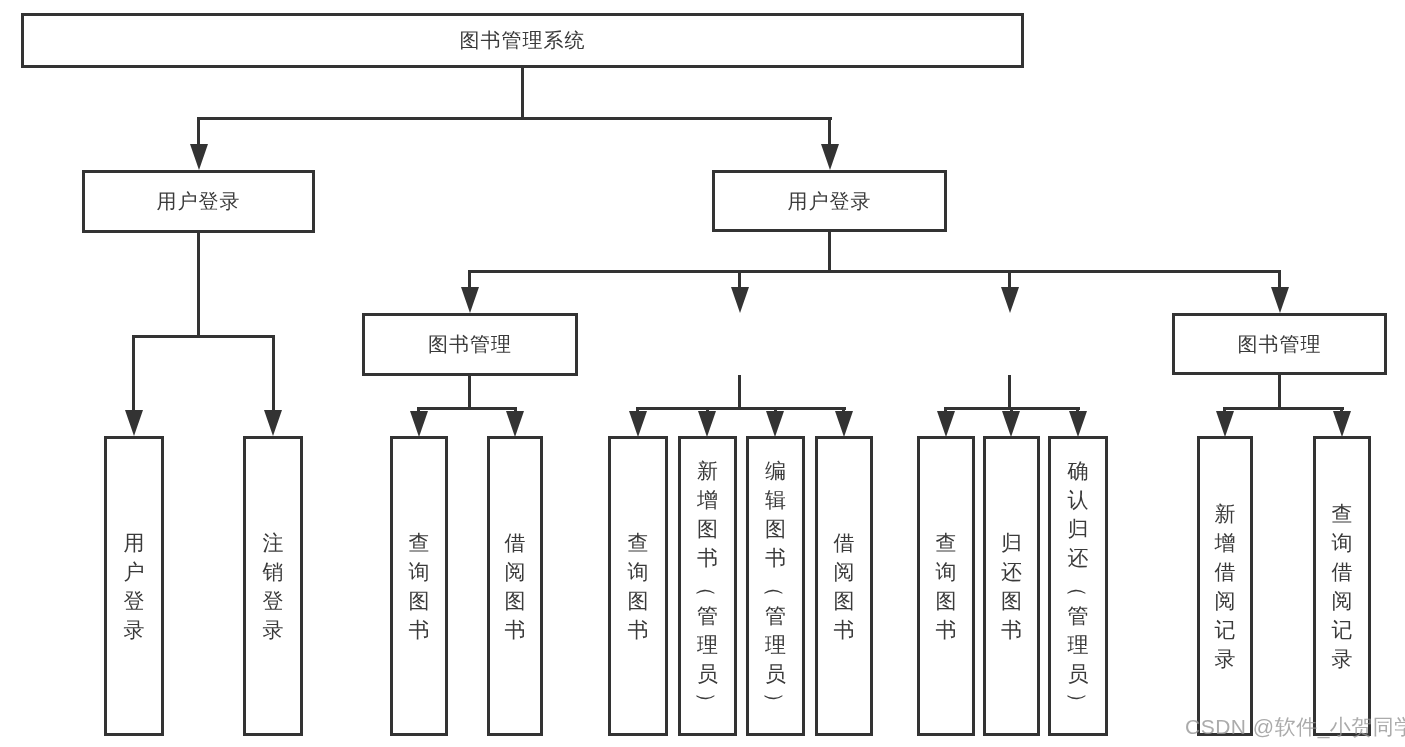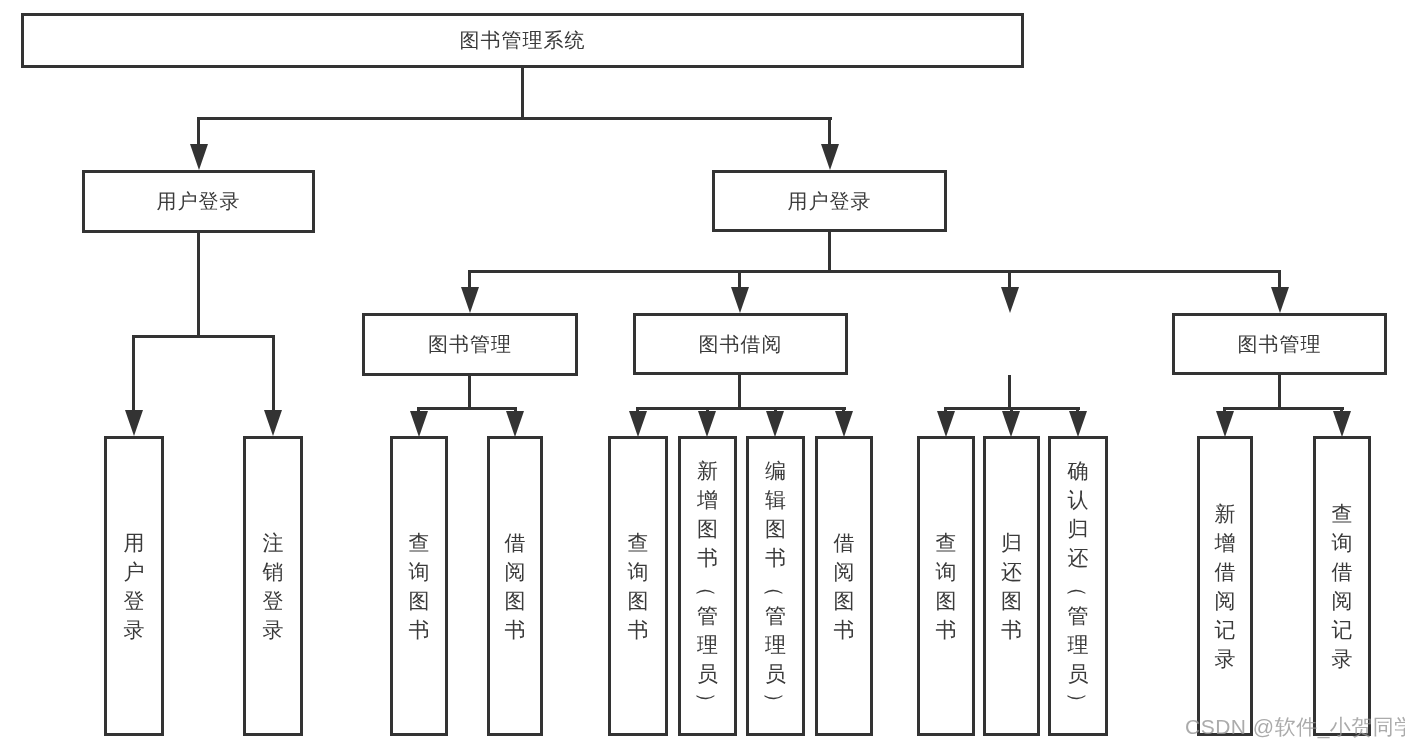--- a/index.html
+++ b/index.html
@@ -106,23 +106,20 @@
   <div class="vline" style="left:738px; top:270px; height:20px;"></div>
   <div class="arrowhead" style="left:731px; top:287px;"></div>
   <div class="vline" style="left:1008px; top:270px; height:20px;"></div>
   <div class="arrowhead" style="left:1001px; top:287px;"></div>
   <div class="vline" style="left:1278px; top:270px; height:20px;"></div>
   <div class="arrowhead" style="left:1271px; top:287px;"></div>
 
   <div class="node h-label" style="left:362px; top:313px; width:216px; height:63px;">
     <span>图书管理</span>
   </div>
-  <div class="node h-label" style="left:633px; top:313px; width:215px; height:62px;">
-    <span>图书借阅</span>
-  </div>
   <div class="node h-label" style="left:1172px; top:313px; width:215px; height:62px;">
     <span>图书管理</span>
   </div>
 
   <div class="vline" style="left:468px; top:376px; height:34px;"></div>
   <div class="hline" style="left:417px; top:407px; width:100px;"></div>
   <div class="vline" style="left:417px; top:407px; height:8px;"></div>
   <div class="arrowhead" style="left:410px; top:411px;"></div>
   <div class="vline" style="left:514px; top:407px; height:8px;"></div>
   <div class="arrowhead" style="left:506px; top:411px;"></div>

